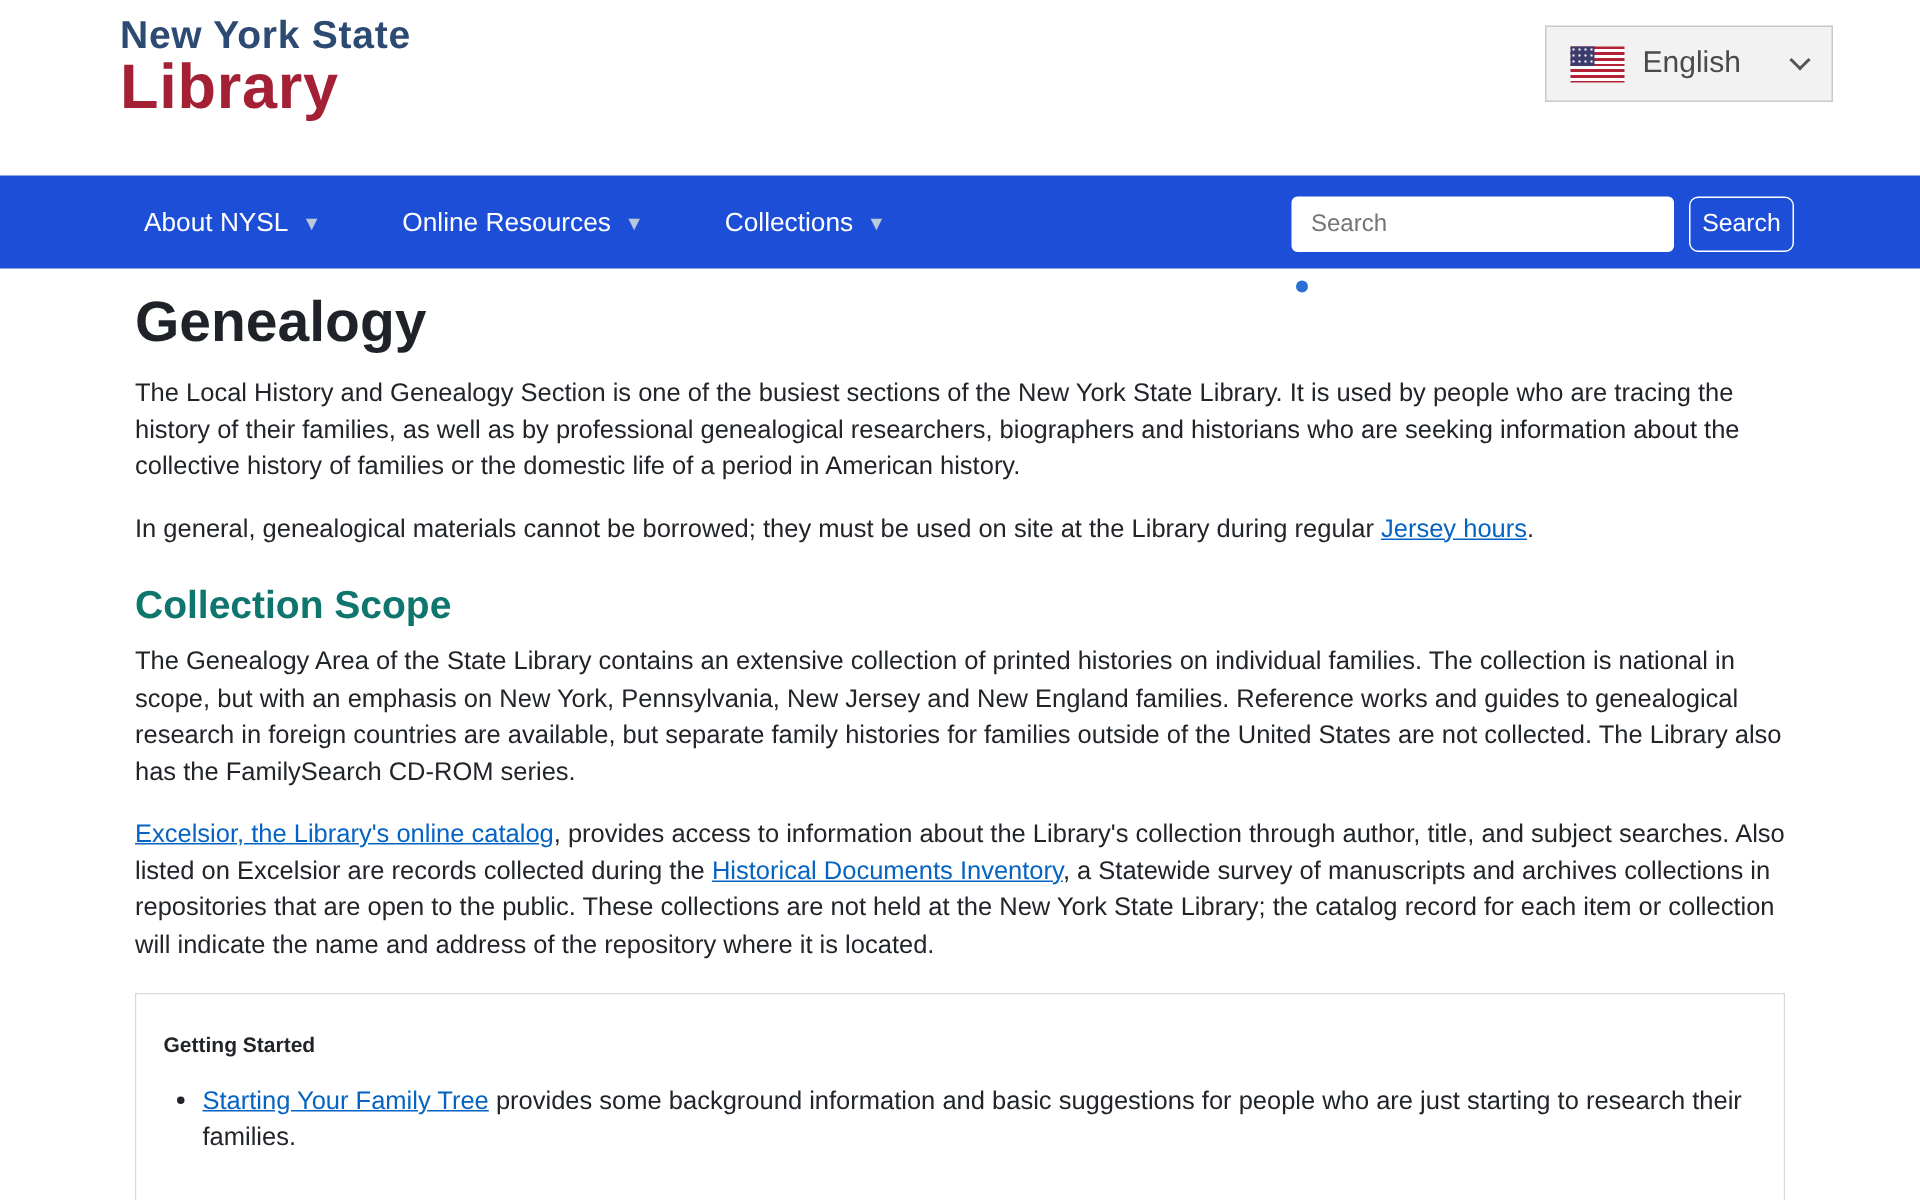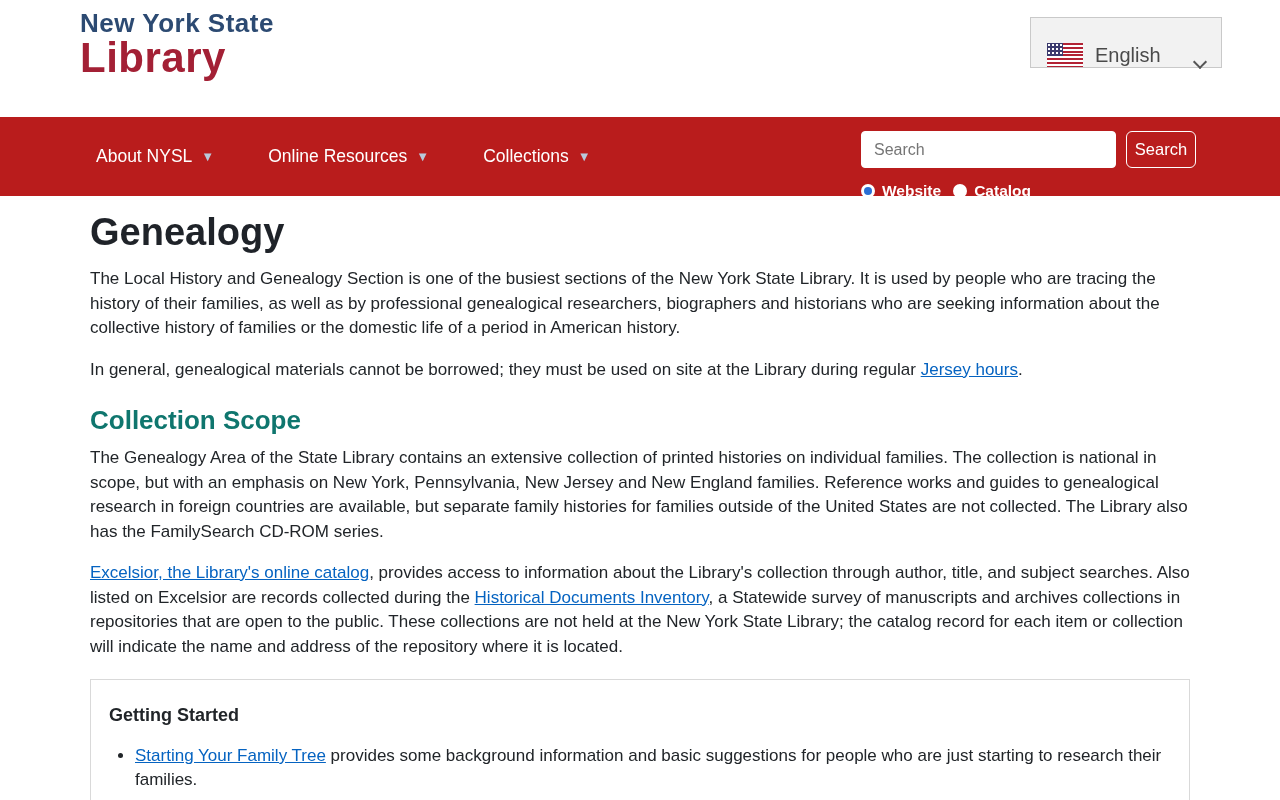--- a/index.html
+++ b/index.html
@@ -6,34 +6,34 @@
   html,body { width:1280px; height:800px; overflow:hidden; background:#fff;
     font-family:"Liberation Sans", sans-serif; color:#212529; }
 
   
   .site-header { position:relative; height:117px; background:#fff; }
   .logo { position:absolute; left:80px; top:8px; cursor:pointer; }
   .logo-line1 { display:block; font-size:26px; font-weight:600; letter-spacing:.5px; color:#2c4a72; line-height:30px; }
   .logo-line2 { display:block; font-size:42px; font-weight:600; letter-spacing:.5px; color:#a32035; line-height:44px; margin-top:-2px; }
 
   .lang-select { position:absolute; right:58px; top:17px; width:192px; height:51px;
-    background:#f2f2f2; border:1px solid #c9c9c9; display:flex; align-items:flex-end;
+    background:#f2f2f2; border:1px solid #c9c9c9; display:flex; align-items:center;
     padding:0 16px; cursor:pointer; }
   .flag { width:36px; height:24px; position:relative; flex:0 0 auto;
     background:repeating-linear-gradient(#b22234 0 1.9px, #fff 1.9px 3.8px); }
   .flag::before { content:""; position:absolute; left:0; top:0; width:16px; height:13px;
     background:#3c3b6e;
     background-image:radial-gradient(circle, #fff 28%, transparent 32%);
     background-size:4px 4px; }
   .lang-label { font-size:20px; color:#4a4a4a; margin-left:12px; flex:1; }
   .chevron { width:10px; height:10px; border-right:2px solid #555; border-bottom:2px solid #555;
     transform:rotate(45deg); margin-top:-5px; }
 
   
-  .navbar { position:relative; height:79px; background:#b91c1c; display:flex; }
+  .navbar { position:relative; height:62px; background:#1d4ed8; display:flex; }
   .nav-items { display:flex; align-items:center; list-style:none; margin-left:96px; }
   .nav-item { display:flex; align-items:center; color:#fff; font-size:17.5px;
     margin-right:54px; cursor:pointer; white-space:nowrap; }
   .nav-caret { font-size:13px; color:#b9c8da; margin-left:9px; }
 
   .search-area { position:absolute; right:84px; top:0; width:335px; }
   .search-row { display:flex; margin-top:14px;justify-content:flex-end; }
   .search-input { width:255px; height:37px; border:1px solid #fff; border-radius:4px;
     padding:0 12px; font-size:16px; font-family:"Liberation Sans", sans-serif; color:#333; outline:none; }
   .search-input::placeholder { color:#757575; }
@@ -52,21 +52,21 @@
   h1.page-title { font-size:38px; font-weight:600; color:#1f2329; margin:15px 0 13px; }
   .main p { font-size:17px; line-height:24.5px; margin-bottom:17px; }
   h2.section-title { font-size:26px; font-weight:600; color:#0f766e; margin:23px 0 10px; }
   a.text-link { color:#0563c1; text-decoration:underline; cursor:pointer; }
 
   
   .panel { margin-top:20px; border:1px solid #d9d9d9; }
   .panel-header { background:#f7f7f7; border-bottom:1px solid #d9d9d9; padding:14px 20px; }
   .panel-title { font-size:17.5px; font-weight:600; color:#212529; }
   .panel-body { padding:25px 20px 30px 18px; background:#fff; }
-  .panel-section-title { font-size:18px; font-weight:700; color:#212529; margin-bottom:18px; }
+  .panel-section-title { font-size:14px; font-weight:700; color:#212529; margin-bottom:18px; }
   .panel-list { list-style:disc; padding-left:26px; }
   .panel-list li { font-size:17px; line-height:24px; margin-bottom:11px; }
 </style>
 </head>
 <body>
 
 <header class="site-header">
   <div class="logo">
     <span class="logo-line1">New York State</span>
     <span class="logo-line2">Library</span>

